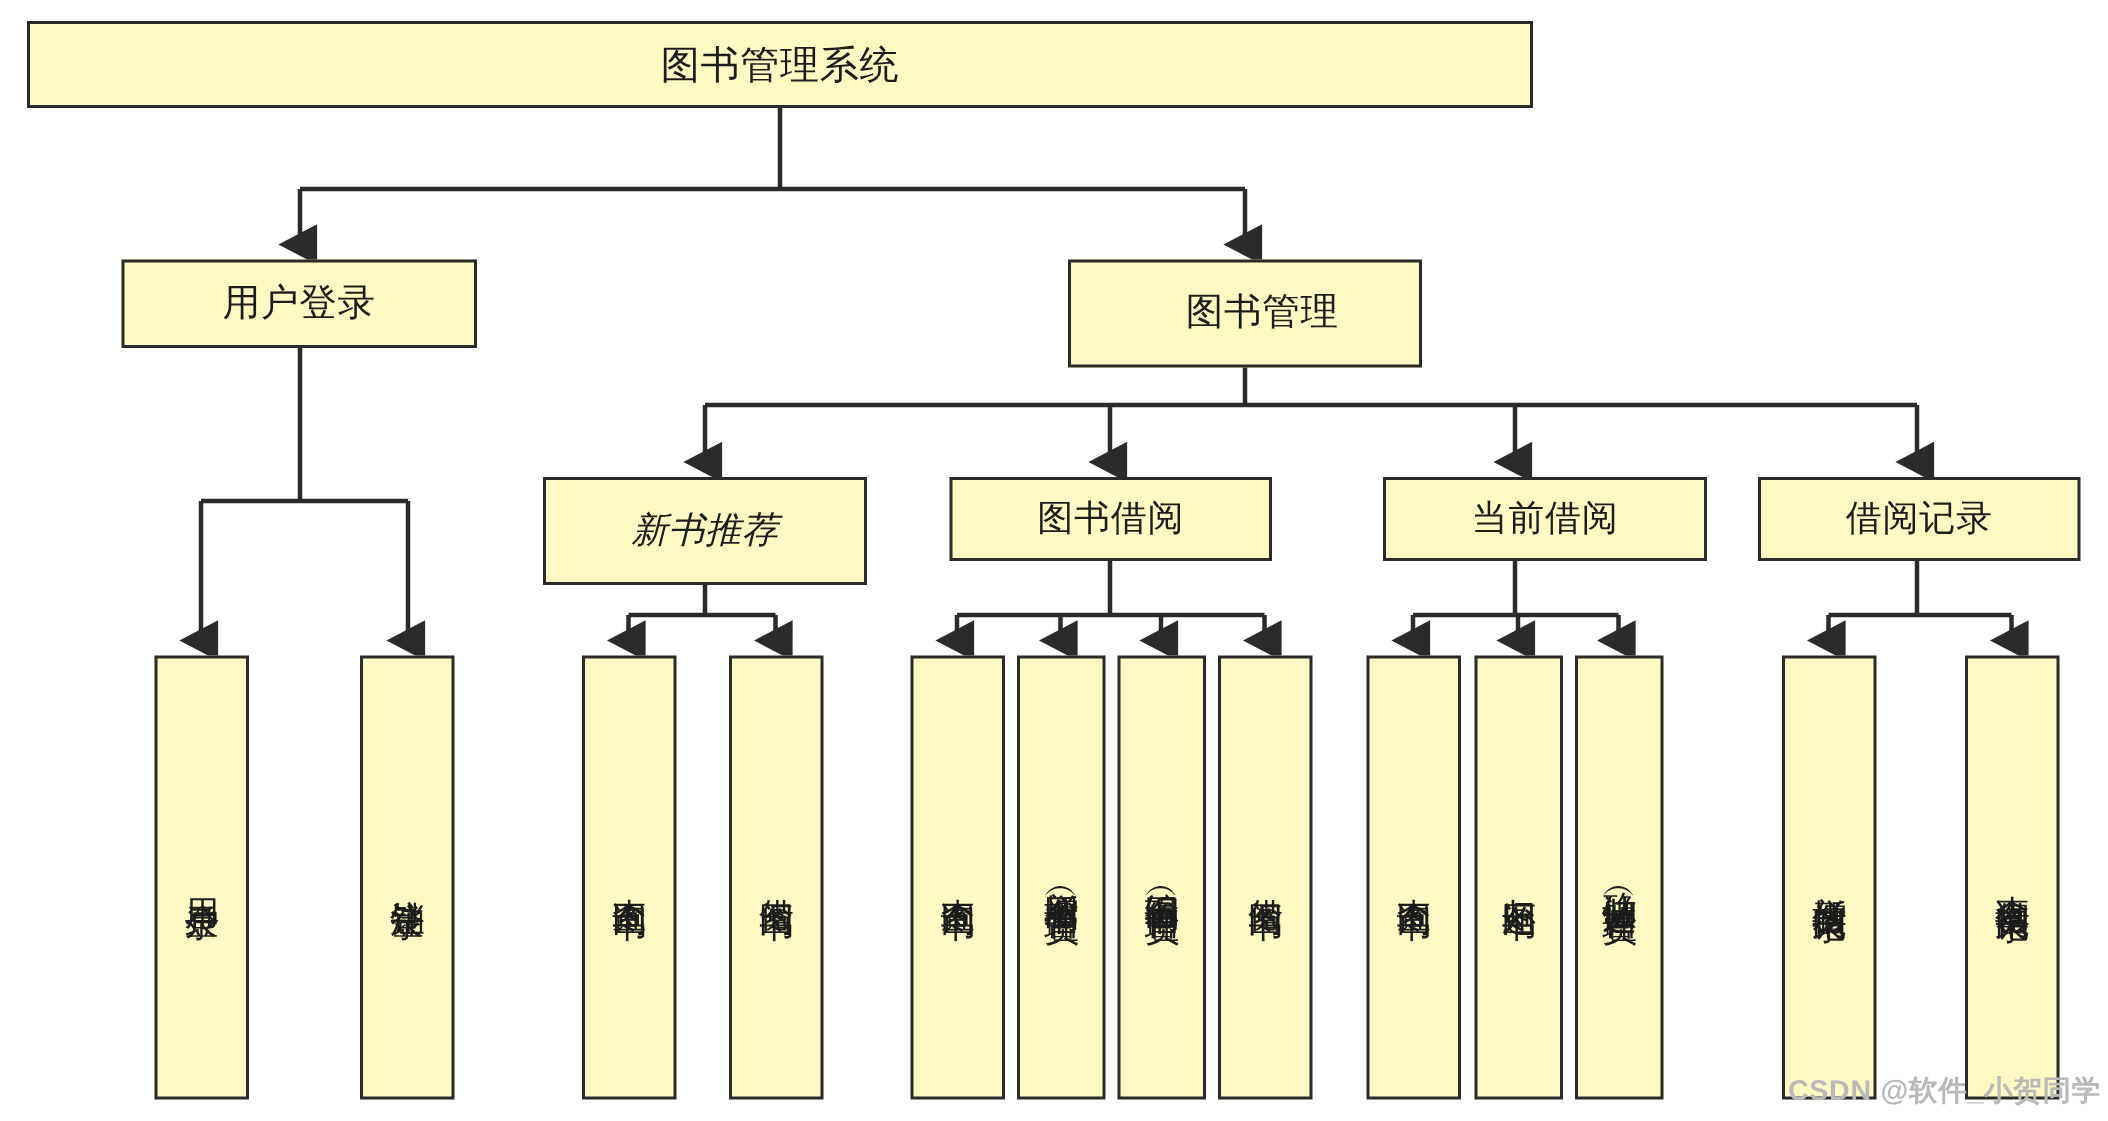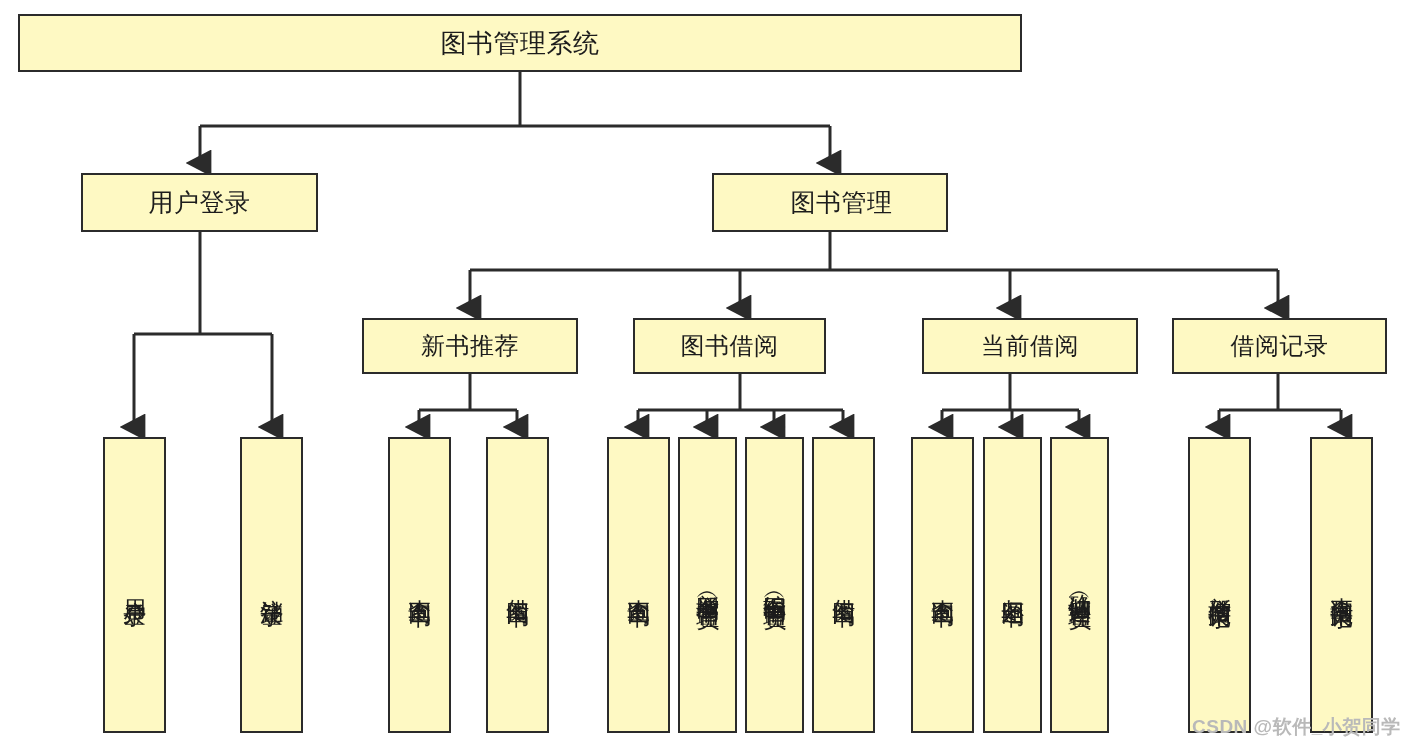--- a/index.html
+++ b/index.html
@@ -120,28 +120,28 @@
     </g>
   </svg>
 
   <div class="node root" style="left: 18px; top: 14px; width: 1004px; height: 58px;">
     <span class="node-label">图书管理系统</span>
   </div>
 
   <div class="node lvl1" style="left: 81px; top: 173px; width: 237px; height: 59px;">
     <span class="node-label">用户登录</span>
   </div>
-  <div class="node lvl1" style="left: 712px; top: 173px; width: 236px; height: 59px; padding-left: 23px;">
+  <div class="node lvl1" style="left: 712px; top: 173px; width: 236px; height: 72px; padding-left: 23px;">
     <span class="node-label">图书管理</span>
   </div>
 
-  <div class="node lvl2" style="left: 362px; top: 318px; width: 216px; height: 56px;">
+  <div class="node lvl2" style="left: 362px; top: 318px; width: 216px; height: 72px; font-style: italic;">
     <span class="node-label">新书推荐</span>
   </div>
-  <div class="node lvl2" style="left: 633px; top: 318px; width: 193px; height: 56px;">
+  <div class="node lvl2" style="left: 633px; top: 318px; width: 215px; height: 56px;">
     <span class="node-label">图书借阅</span>
   </div>
   <div class="node lvl2" style="left: 922px; top: 318px; width: 216px; height: 56px;">
     <span class="node-label">当前借阅</span>
   </div>
   <div class="node lvl2" style="left: 1172px; top: 318px; width: 215px; height: 56px;">
     <span class="node-label">借阅记录</span>
   </div>
 
   <div class="node leaf" style="left: 103px; top: 437px; width: 63px; height: 296px;">

